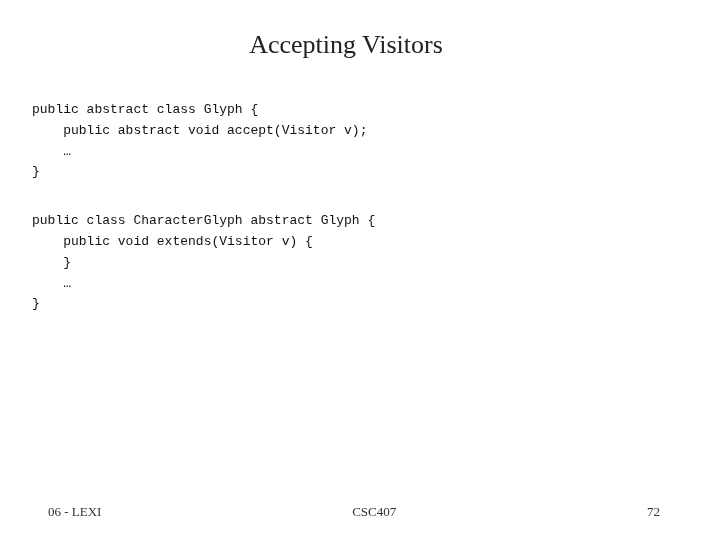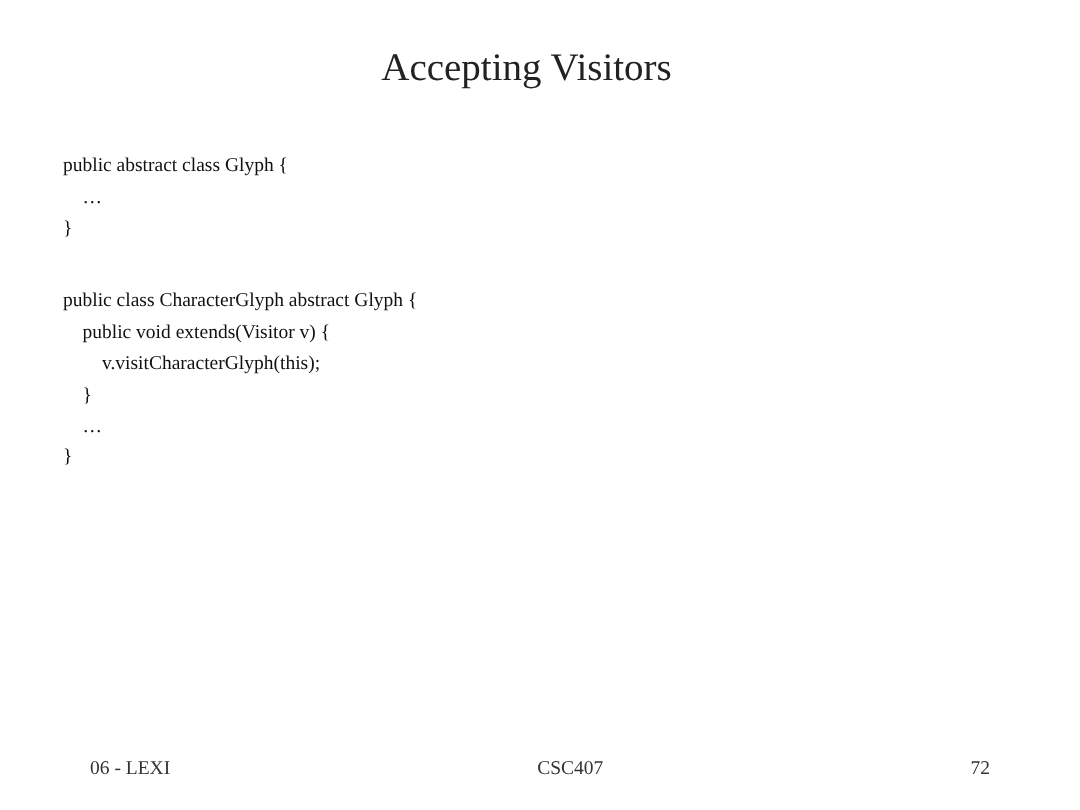--- a/index.html
+++ b/index.html
@@ -15,74 +15,74 @@
       font-family: Georgia, 'Times New Roman', serif;
       position: relative;
       overflow: hidden;
     }
 
     .slide-container {
       width: 720px;
       height: 540px;
       background: #ffffff;
       position: relative;
-      padding: 30px 60px 40px 42px;
+      padding: 30px 60px 40px 32px;
     }
 
     .slide-title {
       text-align: center;
       font-size: 26px;
       font-weight: normal;
       color: #222222;
       margin-bottom: 40px;
       font-family: Georgia, serif;
     }
 
     .code-block {
-      font-family: Liberation Serif, serif;
+      font-family: Liberation Mono, monospace;
       font-size: 13px;
       color: #111111;
       line-height: 1.6;
       margin-bottom: 28px;
     }
 
     .code-line {
       white-space: pre;
       display: block;
     }
 
     .footer {
       position: absolute;
       bottom: 20px;
-      left: 60px;
+      left: 48px;
       right: 60px;
       display: flex;
       justify-content: space-between;
       font-family: Georgia, serif;
       font-size: 13px;
       color: #333333;
     }
   </style>
 </head>
 <body>
 
 <div class="slide-container">
 
   <h1 class="slide-title">Accepting Visitors</h1>
 
   <div class="code-block">
     <span class="code-line">public abstract class Glyph {</span>
+    <span class="code-line">    public abstract void accept(Visitor v);</span>
     <span class="code-line">    …</span>
     <span class="code-line">}</span>
   </div>
 
   <div class="code-block">
     <span class="code-line">public class CharacterGlyph abstract Glyph {</span>
     <span class="code-line">    public void extends(Visitor v) {</span>
-    <span class="code-line">        v.visitCharacterGlyph(this);</span>
     <span class="code-line">    }</span>
     <span class="code-line">    …</span>
     <span class="code-line">}</span>
   </div>
 
   <div class="footer">
     <span>06 - LEXI</span>
     <span>CSC407</span>
     <span>72</span>
   </div>

